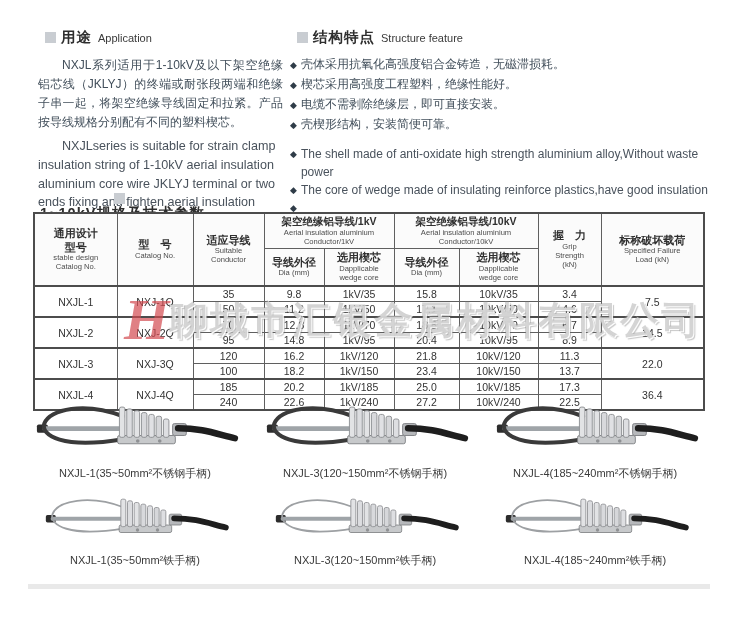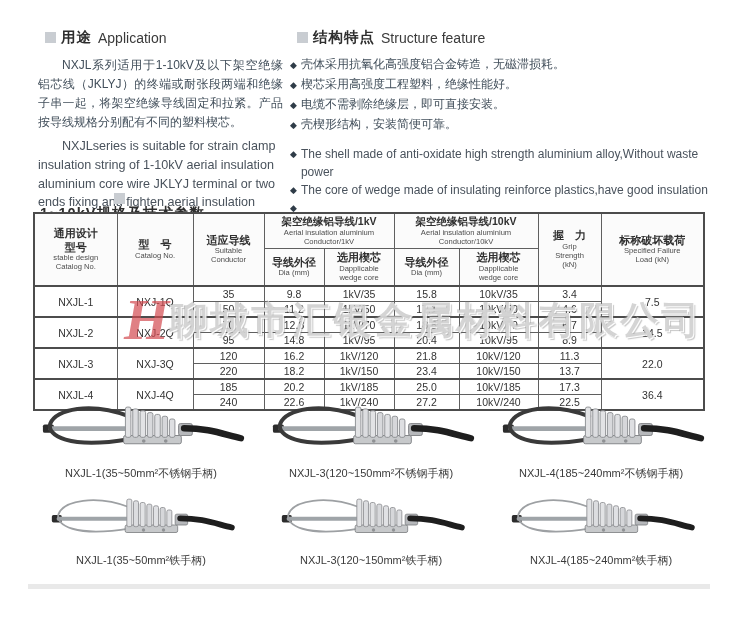--- a/index.html
+++ b/index.html
@@ -3,21 +3,21 @@
 <meta charset="utf-8">
 <style>
   html,body{margin:0;padding:0;background:#fff;}
   .page{position:relative;width:736px;height:637px;background:#fff;overflow:hidden;
         font-family:"Liberation Sans","DejaVu Sans",sans-serif;color:#3c3c3c;}
 
   
   .sec-head{display:flex;align-items:center;margin:0;font-weight:bold;padding-left:7px;}
   .sq{width:11px;height:11px;background:#c9cdd2;margin-right:5px;flex:0 0 auto;}
   .sec-zh{font-size:14.5px;color:#2e2e2e;letter-spacing:1px;}
-  .sec-en{font-size:14px;font-weight:normal;color:#3a3a3a;margin-left:6px;}
+  .sec-en{font-size:11px;font-weight:normal;color:#3a3a3a;margin-left:6px;}
 
   
   .col-left{position:absolute;left:38px;top:28px;width:245px;}
   .col-right{position:absolute;left:290px;top:28px;width:432px;}
   .p-zh{margin:9px 0 0;font-size:12px;line-height:1.58;color:#414e5a;text-indent:2em;text-align:justify;}
   .p-en{margin:5px 0 0;font-size:12.6px;line-height:1.5;color:#49525c;text-indent:1.9em;}
   .blist{list-style:none;margin:8px 0 0;padding:0;}
   .blist li{display:flex;align-items:flex-start;}
   .blist.zh li{font-size:12px;line-height:1.66;color:#414e5a;}
   .blist.en li{font-size:12px;line-height:1.52;color:#49525c;}
@@ -41,21 +41,21 @@
   
   .watermark{position:absolute;left:124px;top:291px;display:flex;align-items:center;
              pointer-events:none;z-index:6;white-space:nowrap;}
   .wm-logo{font-family:"Liberation Serif","DejaVu Serif",serif;font-weight:bold;font-style:italic;
            font-size:58px;line-height:1;color:rgba(211,74,80,0.70);}
   .wm-text{font-size:38px;font-weight:bold;letter-spacing:3px;
            color:rgba(150,150,150,0.40);
            text-shadow:1px 1px 0 rgba(255,255,255,0.95),2px 2px 1px rgba(110,110,110,0.38);}
 
   
-  .products{position:absolute;left:30px;top:397px;width:678px;display:grid;
+  .products{position:absolute;left:24px;top:397px;width:678px;display:grid;
             grid-template-columns:1fr 1fr 1fr;column-gap:8px;row-gap:9px;}
   .products figure{margin:0;display:flex;flex-direction:column;align-items:center;}
   .products svg{display:block;}
   .products figcaption{margin-top:3px;font-size:11px;color:#3a3a3a;text-align:center;}
   figure.steel svg{width:222px;height:66px;}
   figure.iron  svg{width:206px;height:60px;}
   figure.steel .bail{stroke:#3a3a3a;stroke-width:4.4;}
   figure.iron  .bail{stroke:#9da0a3;stroke-width:2.2;}
 
   .footer-bar{position:absolute;left:28px;top:584px;width:682px;height:5px;background:#e9e9e9;}
@@ -240,21 +240,21 @@
           <td rowspan="2">NXJ-3Q</td>
           <td>120</td>
           <td>16.2</td>
           <td>1kV/120</td>
           <td>21.8</td>
           <td>10kV/120</td>
           <td>11.3</td>
           <td rowspan="2">22.0</td>
         </tr>
         <tr>
-          <td>220</td>
+          <td>100</td>
           <td>18.2</td>
           <td>1kV/150</td>
           <td>23.4</td>
           <td>10kV/150</td>
           <td>13.7</td>
         </tr>
         <tr class="group-start">
           <td rowspan="2">NXJL-4</td>
           <td rowspan="2">NXJ-4Q</td>
           <td>185</td>

